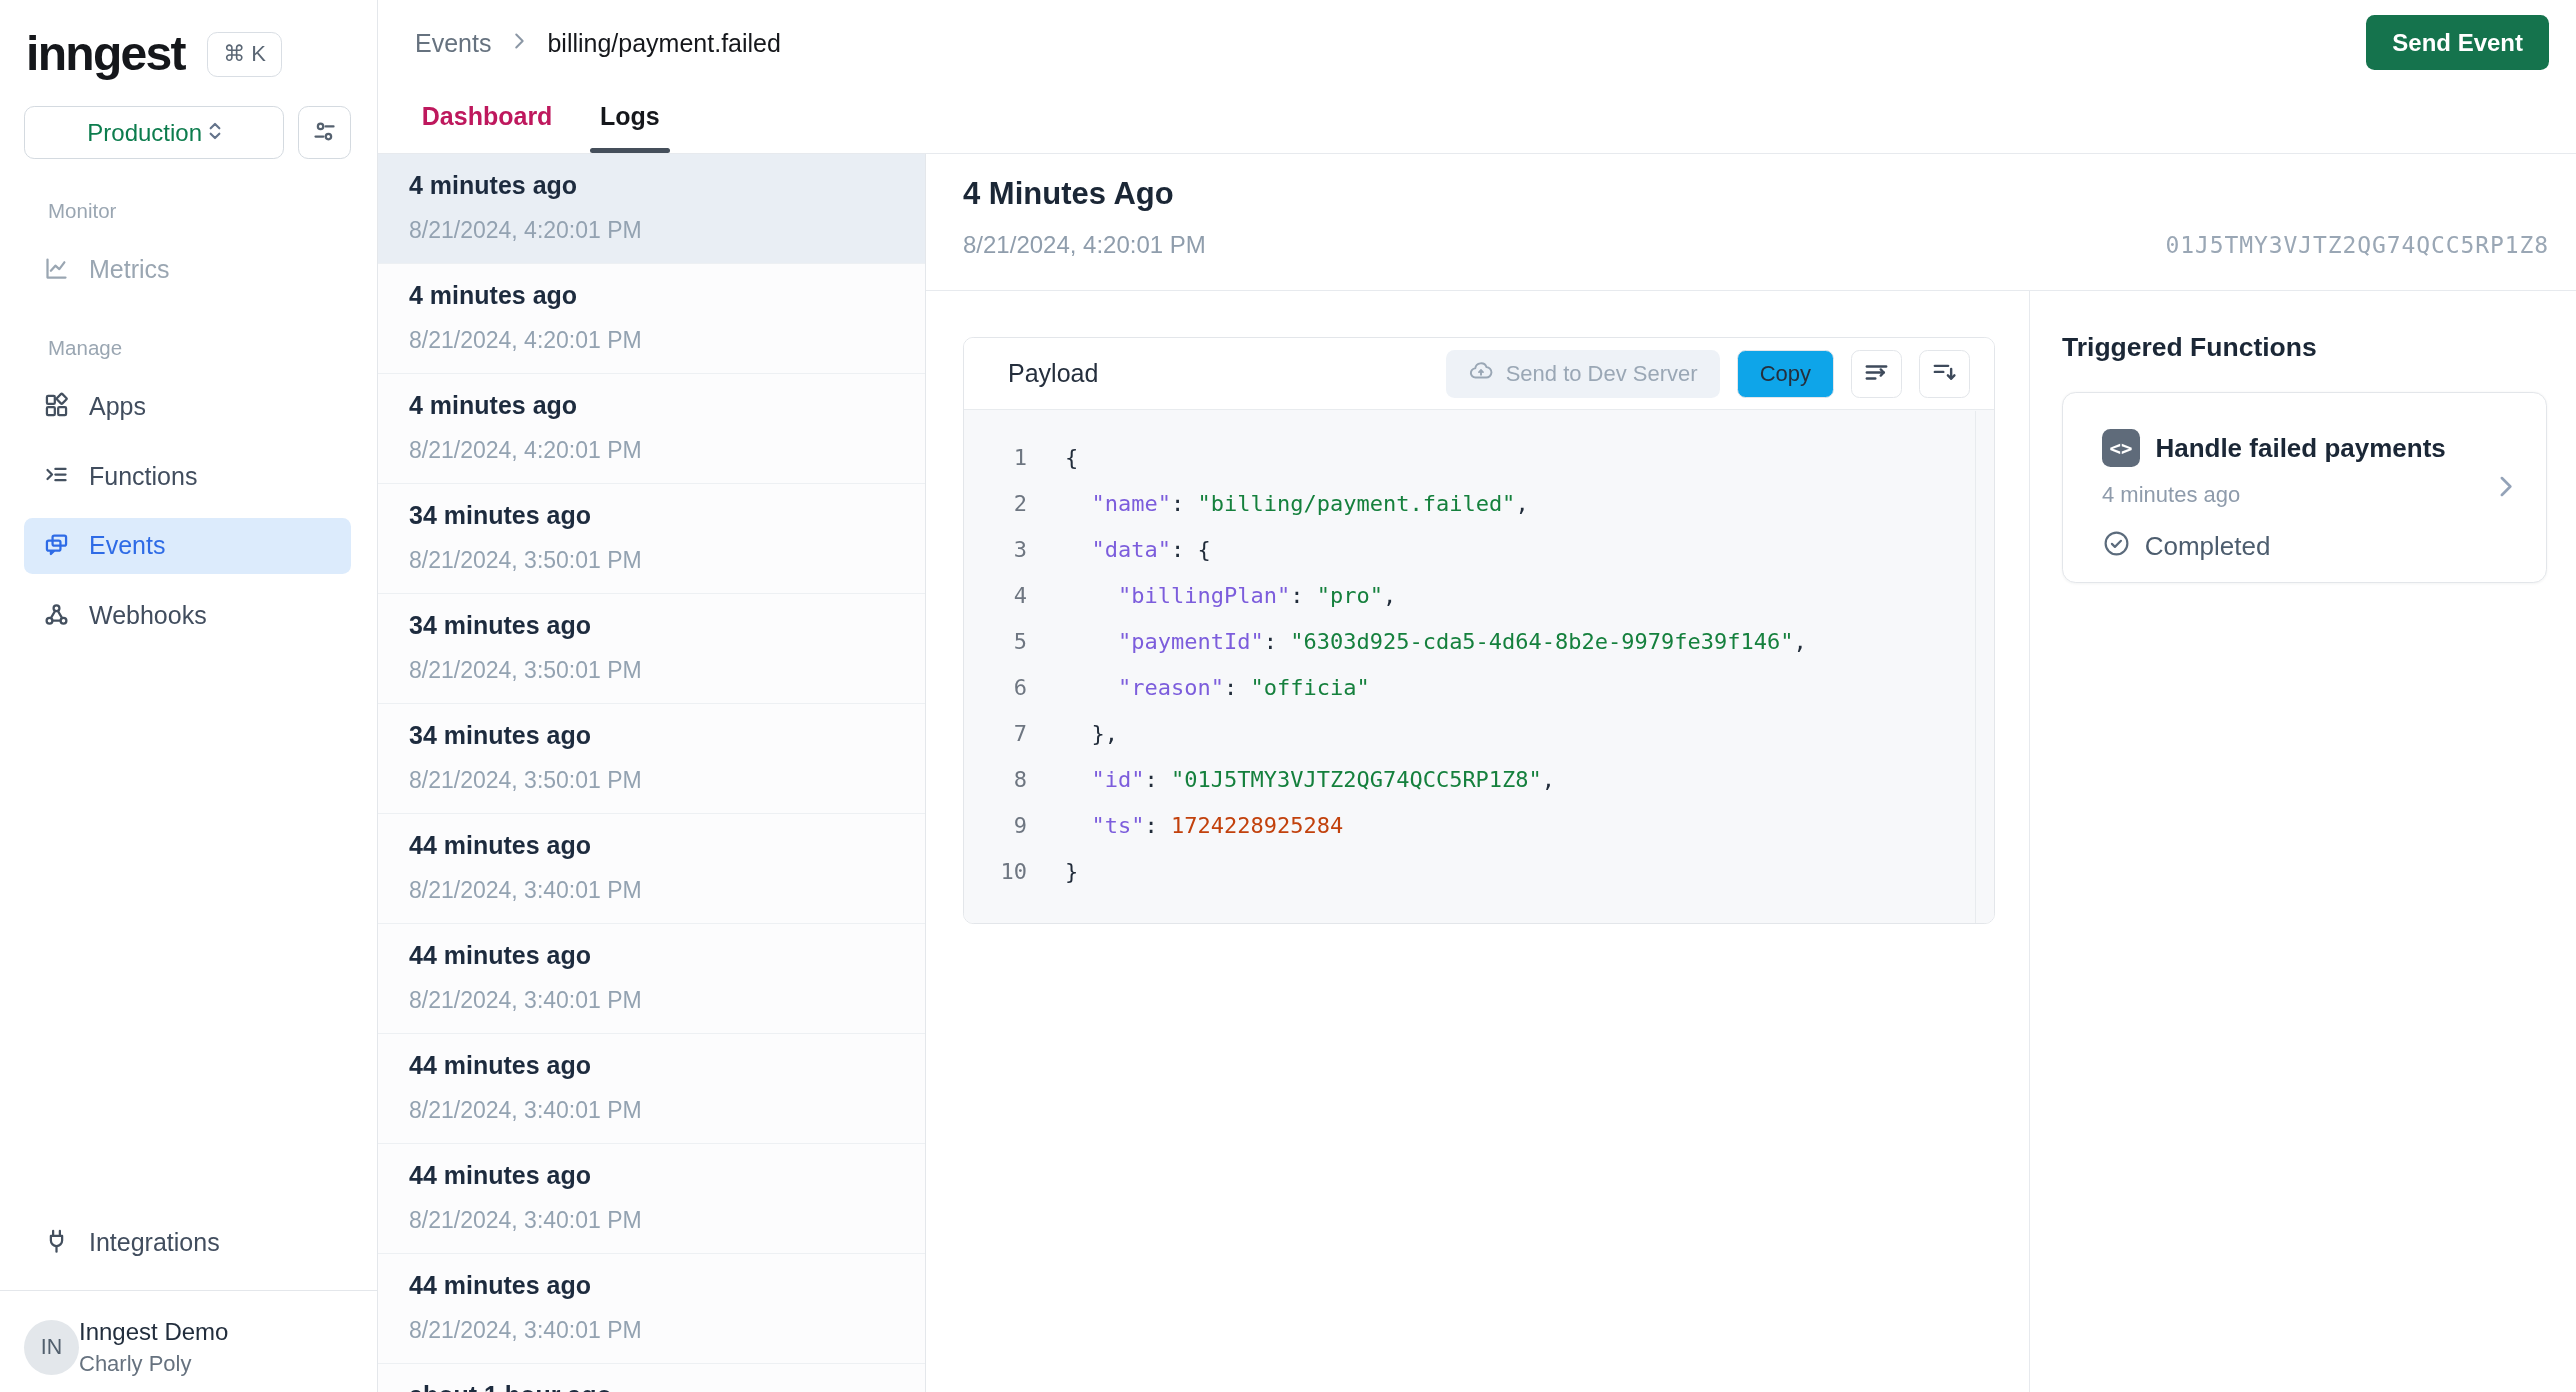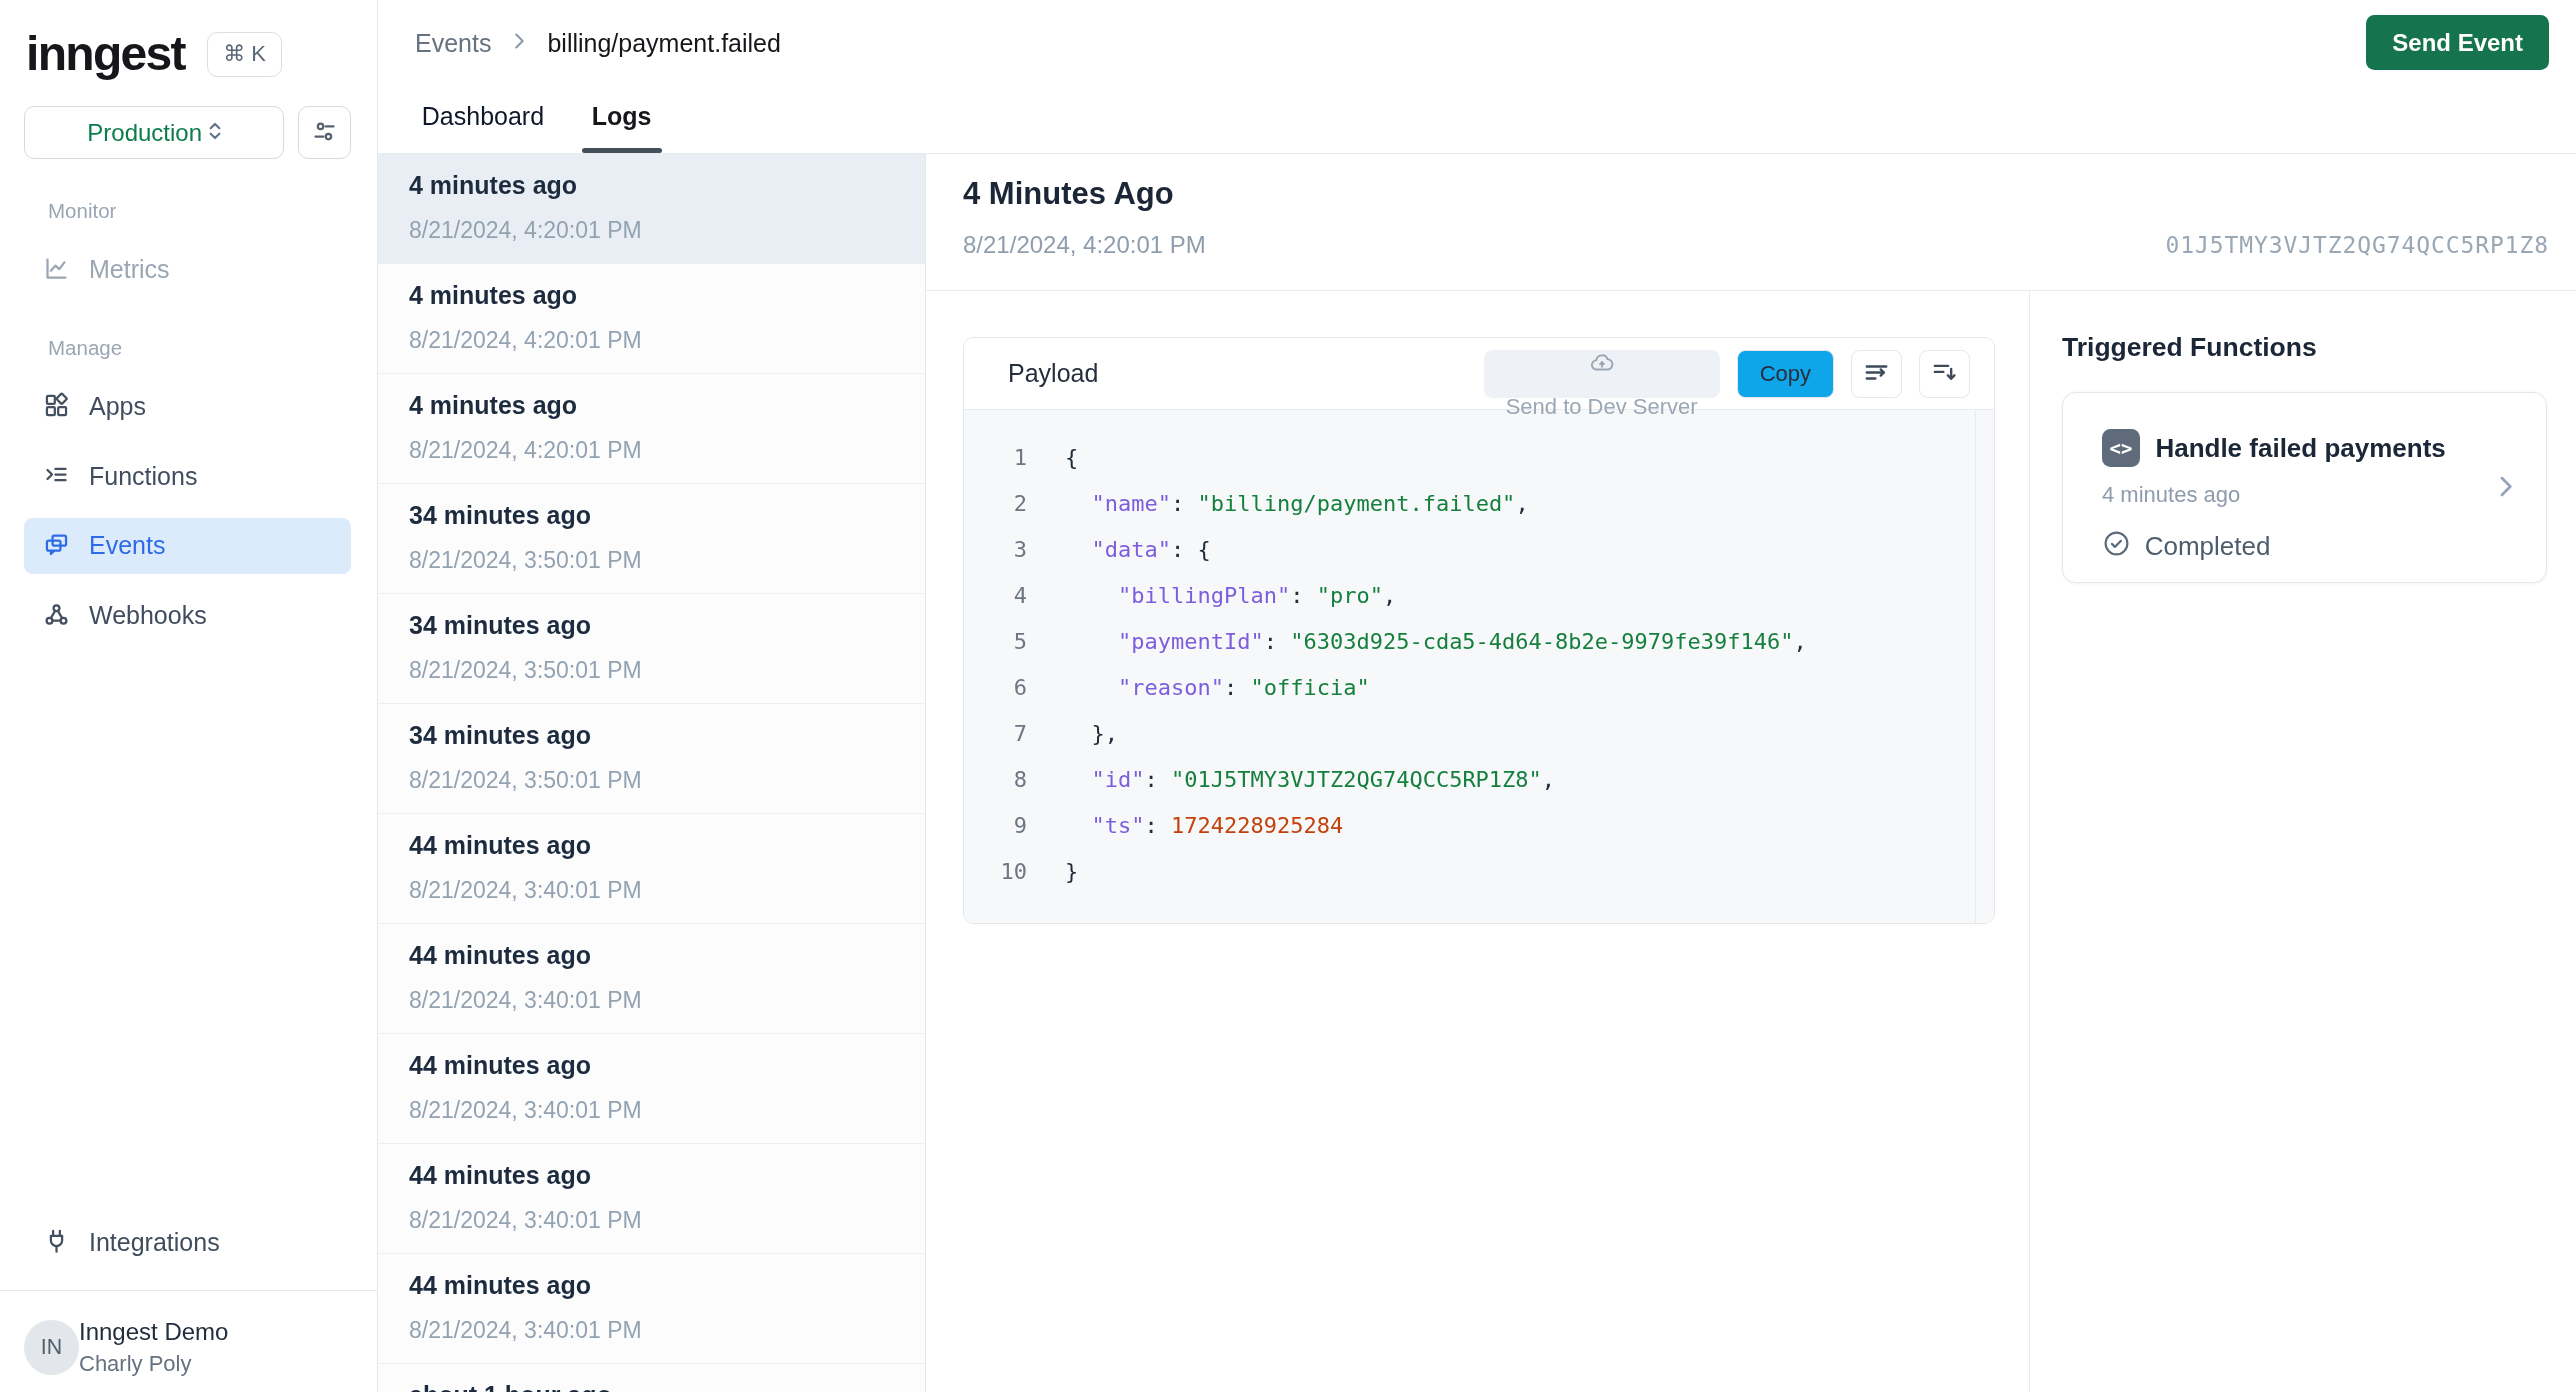--- a/index.html
+++ b/index.html
@@ -34,21 +34,21 @@
   .user-org { font-size:24px; color:#222e3d; font-weight:500; }
   .user-name { font-size:22px; color:#66727f; margin-top:5.1px; }
 
   
   .content { flex:1; display:flex; flex-direction:column; min-width:0; }
   .topbar { height:154px; flex:0 0 154px; border-bottom:0.9px solid #e7eaee; position:relative; padding-left:37px; }
   .breadcrumb { display:flex; align-items:center; gap:17px; padding-top:29px; font-size:25px; }
   .bc-root { color:#66727f; cursor:pointer; }
   .bc-current { color:#15171b; }
   .tabs { position:absolute; bottom:0; left:37px; display:flex; gap:34px; }
-  .tab { font-size:25px; color:#0f172a; padding:0 6.8px 22px 6.8px; position:relative; cursor:pointer; }
+  .tab { font-size:25px; color:#be185d; padding:0 6.8px 22px 6.8px; position:relative; cursor:pointer;font-weight:bold; }
   .tab.active { color:#15171b; font-weight:600; }
   .tab.active::after { content:""; position:absolute; left:-3.4px; right:-3.4px; bottom:0; height:5.1px; border-radius:3.4px; background:#454f5b; }
   .send-event { position:absolute; top:15.4px; right:27px; height:55px; padding:0 26px; background:#15734d; color:#fff; font-size:24px; font-weight:600; border:none; border-radius:8.5px; cursor:pointer; font-family:inherit; }
 
   .body { flex:1; display:flex; min-height:0; }
 
   
   .event-list { width:548px; flex:0 0 548px; border-right:0.9px solid #e4e7eb; background:#fcfcfd; overflow:hidden; }
   .event-item { height:110px; padding:17px 31px 0 31px; border-bottom:0.9px solid #edf0f3; cursor:pointer; }
   .event-item.selected { background:#e9eef4; }
@@ -62,21 +62,21 @@
   .dh-row { display:flex; justify-content:space-between; align-items:baseline; margin-top:19px; }
   .dh-ts { font-size:24px; color:#8f9dac; }
   .dh-id { font-family:"DejaVu Sans Mono", monospace; font-size:23px; color:#9aa7b5; letter-spacing:0.9px; }
   .detail-body { flex:1; display:flex; min-height:0; }
   .payload-zone { width:1104px; flex:0 0 1104px; border-right:0.9px solid #e7eaee; padding:46px 0 0 37px; }
 
   .payload-card { width:1032px; border:1.7px solid #e3e6ea; border-radius:10.2px; overflow:hidden; position:relative; background:#fff; }
   .pc-header { height:72px; display:flex; align-items:center; justify-content:space-between; padding:0 24px 0 44px; border-bottom:0.9px solid #e8ebee; background:#fff; }
   .pc-title { font-size:25px; color:#252f3d; }
   .pc-actions { display:flex; align-items:center; gap:17px; }
-  .btn-dev { height:48px; display:flex; align-items:center; gap:12px; padding:0 22px; background:#eef2f7; border:none; border-radius:8.5px; font-size:22px; color:#9aa7b5; font-family:inherit; cursor:default;flex-direction:column; }
+  .btn-dev { height:48px; display:flex; align-items:center; gap:12px; padding:0 22px; background:#eef2f7; border:none; border-radius:8.5px; font-size:22px; color:#9aa7b5; font-family:inherit; cursor:default; }
   .btn-copy { height:48px; padding:0 22px; background:#0ea5e9; border:1.7px solid #e3e6ea; border-radius:8.5px; font-size:22px; color:#252f3d; font-family:inherit; cursor:pointer; }
   .btn-ico { width:51px; height:48px; background:#fff; border:1.7px solid #e3e6ea; border-radius:8.5px; display:flex; align-items:center; justify-content:center; cursor:pointer; }
   .pc-code { background:#f7f8fa; padding:24px 0 29px 0; }
   .code-line { height:46px; display:flex; align-items:center; font-family:"DejaVu Sans Mono", monospace; font-size:22px; }
   .ln { width:63px; flex:0 0 63px; text-align:right; color:#6e7681; }
   .lc { padding-left:38px; white-space:pre; }
   .tk-pn { color:#212c3a; } .tk-k { color:#7c5ddc; } .tk-s { color:#15803d; } .tk-num { color:#c2410c; }
   .pc-gutter { position:absolute; top:73px; right:0; bottom:0; width:19px; border-left:0.9px solid #e8ebee; background:#f7f8fa; }
 
   

